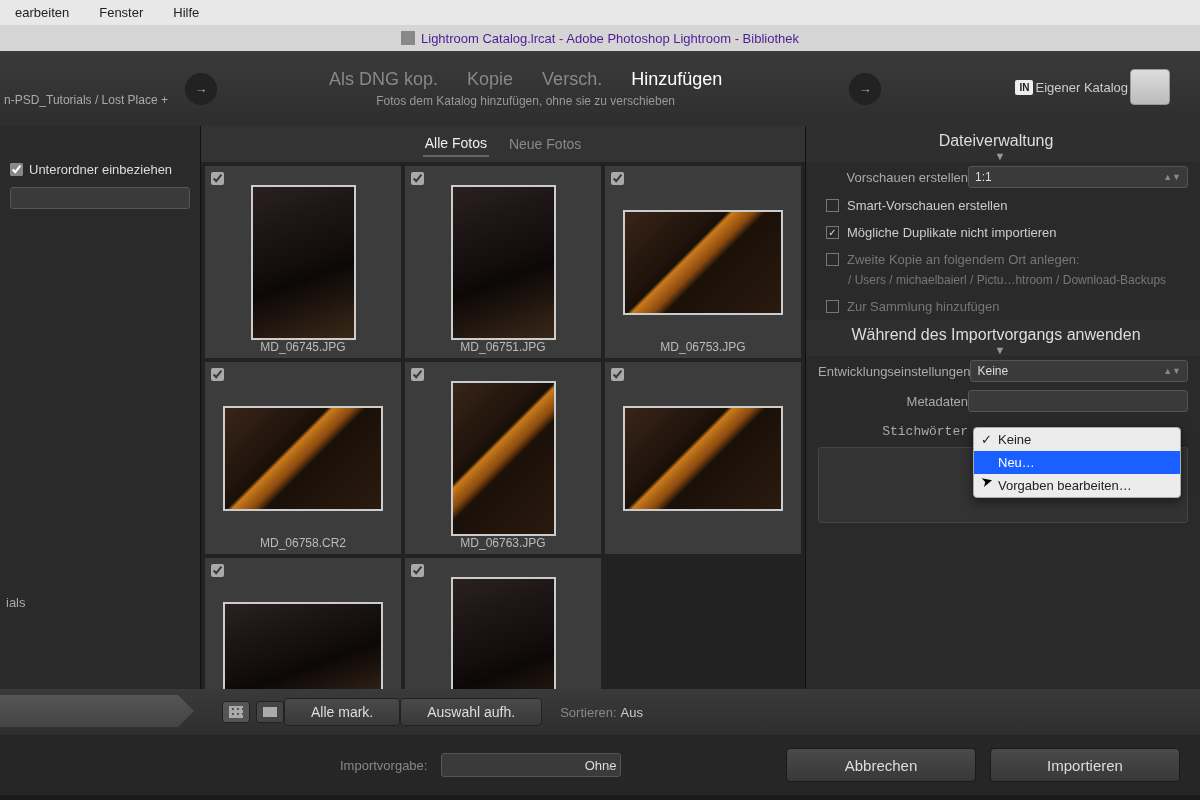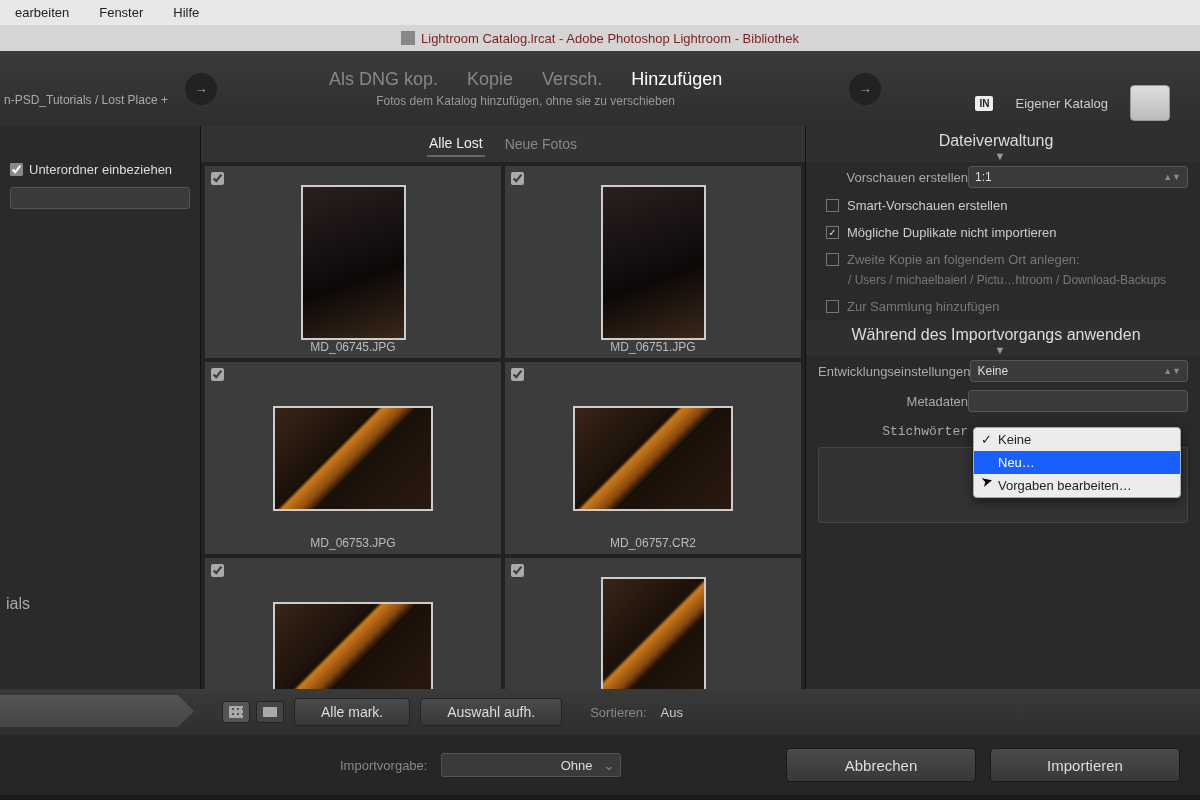--- a/index.html
+++ b/index.html
@@ -1,51 +1,51 @@
 <!DOCTYPE html>
 <html><head>
 <meta charset="utf-8">
 <style>
   * { box-sizing: border-box; margin: 0; padding: 0; font-family: -apple-system, "Helvetica Neue", Arial, sans-serif; }
   body { background: #1a1a1a; width: 1200px; height: 800px; overflow: hidden; font-size: 13px; color: #ccc; }
   
   .menubar { background: #e8e8e8; height: 25px; display: flex; align-items: center; padding-left: 0; color: #222; font-size: 13px; }
   .menubar span { padding: 0 15px; }
   
-  .titlebar { background: #d5d5d5; height: 26px; display: flex; align-items: center; justify-content: center; color: #7f1d1d; font-size: 13px; }
+  .titlebar { background: #d5d5d5; height: 26px; display: flex; align-items: center; justify-content: center; color: #4c1d95; font-size: 13px; }
   .titlebar .doc-icon { width: 14px; height: 14px; background: #888; margin-right: 6px; display: inline-block; }
   
   .topshelf { background: linear-gradient(#3a3a3a, #2e2e2e); height: 75px; display: flex; align-items: center; position: relative; }
   .nav-circle { width: 32px; height: 32px; border-radius: 50%; background: #222; display: flex; align-items: center; justify-content: center; color: #aaa; font-weight: bold; cursor: pointer; }
   .nav-circle.left { margin-left: 185px; }
   .nav-circle.right { margin-left: 115px; }
   .import-modes { flex: 0 0 auto; margin-left: 100px; text-align: center; }
   .import-modes .modes { font-size: 18px; color: #888; }
   .import-modes .modes span { margin: 0 12px; cursor: pointer; }
   .import-modes .modes .active { color: #fff; }
   .import-modes .sub { font-size: 12px; color: #999; margin-top: 4px; }
-  .dest { position: absolute; right: 30px; top: 34px; display: flex; align-items: center; gap: 22px; }
+  .dest { position: absolute; right: 30px; top: 18px; display: flex; align-items: center; gap: 2px; }
   .dest .inbadge { background: #eee; color: #222; font-weight: bold; font-size: 10px; padding: 2px 4px; border-radius: 2px; }
   .dest .hdd { width: 40px; height: 36px; background: linear-gradient(#ddd,#bbb); border-radius: 4px; border: 1px solid #999; }
   .breadcrumb { position: absolute; left: 0; top: 42px; font-size: 12px; color: #aaa; padding-left: 4px; }
 
   .mainrow { display: flex; height: 563px; }
   
   .leftpanel { width: 201px; background: #2a2a2a; border-right: 1px solid #111; padding: 8px 10px; }
   .check-row { display: flex; align-items: center; gap: 6px; font-size: 13px; color: #ddd; margin-top: 28px; }
   .check-row input { accent-color: #888; }
   .dropdown-slim { width: 100%; height: 22px; background: #3a3a3a; border: 1px solid #555; border-radius: 3px; margin-top: 10px; }
-  .ials { position: absolute; left: 6px; top: 595px; color: #aaa; font-size: 16px; }
+  .ials { position: absolute; left: 6px; top: 595px; color: #aaa; font-size: 13px; }
 
   .centerpanel { flex: 1; background: #353535; display: flex; flex-direction: column; }
   .tabsbar { height: 36px; display: flex; align-items: center; justify-content: center; gap: 18px; background: #333; font-size: 14px; }
   .tabsbar .tab { color: #888; cursor: pointer; padding: 4px 2px; }
   .tabsbar .tab.active { color: #eee; border-bottom: 2px solid #666; }
   
-  .grid { flex: 1; overflow: hidden; padding: 4px; display: grid; grid-template-columns: repeat(2,1fr); grid-auto-rows: 192px; gap: 4px; background: #222; }
+  .grid { flex: 1; overflow: hidden; padding: 4px; display: grid; grid-template-columns: repeat(3,1fr); grid-auto-rows: 192px; gap: 4px; background: #222; }
   .cell { background: #3c3c3c; position: relative; display: flex; flex-direction: column; align-items: center; justify-content: center; }
   .cell .cb { position: absolute; top: 6px; left: 6px; accent-color: #aaa; }
   .thumb { background: linear-gradient(135deg, #3a2518 0%, #1a1008 40%, #c97a1a 42%, #8a4a0f 50%, #1a1008 55%, #2a1a10 100%); border: 2px solid #ccc; }
   .thumb.dark { background: linear-gradient(160deg,#2a2020,#0d0808 60%, #3a2818); }
   .thumb.portrait { width: 105px; height: 155px; }
   .thumb.landscape { width: 160px; height: 105px; }
   .fname { position: absolute; bottom: 4px; left: 0; right: 0; text-align: center; font-size: 12px; color: #bbb; }
 
   .rightpanel { width: 395px; background: #2a2a2a; border-left: 1px solid #111; padding: 0; font-size: 13px; position: relative; }
   .section-hdr { height: 36px; display: flex; align-items: center; justify-content: flex-end; padding-right: 14px; font-size: 16px; color: #ddd; background: #2f2f2f; flex-direction: column; }
@@ -60,35 +60,35 @@
   .opt-row .sq.ck::after { content: "✓"; color: #ddd; font-size: 10px; display: block; text-align: center; line-height: 11px; }
   .path-hint { font-size: 12px; color: #777; padding: 0 12px 6px 42px; }
   .kw-box { margin: 4px 12px; height: 76px; background: #333; border: 1px solid #444; border-radius: 3px; }
   
   .dropdown-menu { position: absolute; left: 167px; top: 301px; width: 208px; background: #ececec; border: 1px solid #aaa; border-radius: 4px; box-shadow: 0 4px 12px rgba(0,0,0,0.5); font-size: 13px; color: #222; overflow: hidden; z-index: 10; }
   .dropdown-menu .mi { padding: 4px 10px 4px 24px; position: relative; }
   .dropdown-menu .mi.checked::before { content: "✓"; position: absolute; left: 7px; }
   .dropdown-menu .mi.hi { background: #1a5fff; color: #fff; }
   .cursor { position: absolute; left: 175px; top: 347px; font-size: 14px; color: #000; z-index: 11; transform: rotate(-15deg); }
 
-  .toolbar { height: 46px; background: linear-gradient(#3a3a3a,#2e2e2e); display: flex; align-items: center; padding: 0 12px; gap: 10px; position: relative; }
+  .toolbar { height: 46px; background: linear-gradient(#3a3a3a,#2e2e2e); display: flex; align-items: center; padding: 0 12px; position: relative; }
   .toolbar .arrowtab { position: absolute; left: -6px; top: 6px; width: 200px; height: 32px; background: linear-gradient(#555,#444); clip-path: polygon(0 0, 92% 0, 100% 50%, 92% 100%, 0 100%); }
   .toolbar .viewbtns { margin-left: 210px; display: flex; gap: 6px; }
   .toolbar .vbtn { width: 28px; height: 22px; background: #444; border: 1px solid #222; border-radius: 3px; display: flex; align-items: center; justify-content: center; }
   .toolbar .vbtn.grid { background: #555; }
   .toolbar .gsq { width: 14px; height: 12px; background: repeating-linear-gradient(90deg,#aaa 0 3px,transparent 3px 5px), repeating-linear-gradient(0deg,#aaa 0 3px,transparent 3px 5px); }
   .toolbar .single { width: 14px; height: 10px; background: #aaa; }
   .toolbar .abutton { height: 28px; padding: 0 26px; background: linear-gradient(#4a4a4a,#383838); border: 1px solid #222; border-radius: 4px; color: #ddd; font-size: 14px; cursor: pointer; }
   .toolbar .sortlbl { color: #888; margin-left: 18px; }
   .toolbar .sortval { color: #ccc; margin-left: 4px; }
 
   .footer { height: 60px; background: #262626; display: flex; align-items: center; padding: 0 20px; }
   .footer .preset { margin-left: 320px; display: flex; align-items: center; gap: 14px; }
   .footer .preset label { color: #888; }
-  .footer .preset .sel { width: 180px; height: 24px; background: #3a3a3a; border: 1px solid #555; border-radius: 3px; display: flex; align-items: center; justify-content: flex-end; padding: 0 28px 0 8px; color: #ddd; position: relative; }
+  .footer .preset .sel { width: 180px; height: 24px; background: #3a3a3a; border: 1px solid #555; border-radius: 3px; display: flex; align-items: center; justify-content: flex-end; padding: 0 4px 0 8px; color: #ddd; position: relative; }
   .footer .preset .sel::after { content: "⌄"; position: absolute; right: 6px; color: #888; }
   .footer .actions { margin-left: auto; display: flex; gap: 14px; }
   .footer .bigbtn { width: 190px; height: 34px; background: linear-gradient(#4a4a4a,#383838); border: 1px solid #1a1a1a; border-radius: 4px; color: #ddd; font-size: 15px; cursor: pointer; }
 </style>
 </head>
 <body>
 
 <div class="menubar">
   <span>earbeiten</span>
   <span>Fenster</span>
@@ -124,43 +124,38 @@
   <div class="leftpanel">
     <div class="check-row">
       <input type="checkbox" checked="" style="">
       <span>Unterordner einbeziehen</span>
     </div>
     <div class="dropdown-slim"></div>
   </div>
 
   <div class="centerpanel">
     <div class="tabsbar">
-      <div class="tab active">Alle Lost</div>
+      <div class="tab active">Alle Fotos</div>
       <div class="tab">Neue Fotos</div>
     </div>
     <div class="grid" id="grid">
         <div class="cell">
           <input type="checkbox" class="cb" checked="" style="">
           <div class="thumb portrait dark"></div>
           <div class="fname">MD_06745.JPG</div>
         </div>
         <div class="cell">
           <input type="checkbox" class="cb" checked="" style="">
           <div class="thumb portrait dark"></div>
           <div class="fname">MD_06751.JPG</div>
         </div>
         <div class="cell">
           <input type="checkbox" class="cb" checked="" style="">
           <div class="thumb landscape"></div>
           <div class="fname">MD_06753.JPG</div>
-        </div>
-        <div class="cell">
-          <input type="checkbox" class="cb" checked="" style="">
-          <div class="thumb landscape"></div>
-          <div class="fname">MD_06757.CR2</div>
         </div>
         <div class="cell">
           <input type="checkbox" class="cb" checked="" style="">
           <div class="thumb landscape"></div>
           <div class="fname">MD_06758.CR2</div>
         </div>
         <div class="cell">
           <input type="checkbox" class="cb" checked="" style="">
           <div class="thumb portrait"></div>
           <div class="fname">MD_06763.JPG</div>

